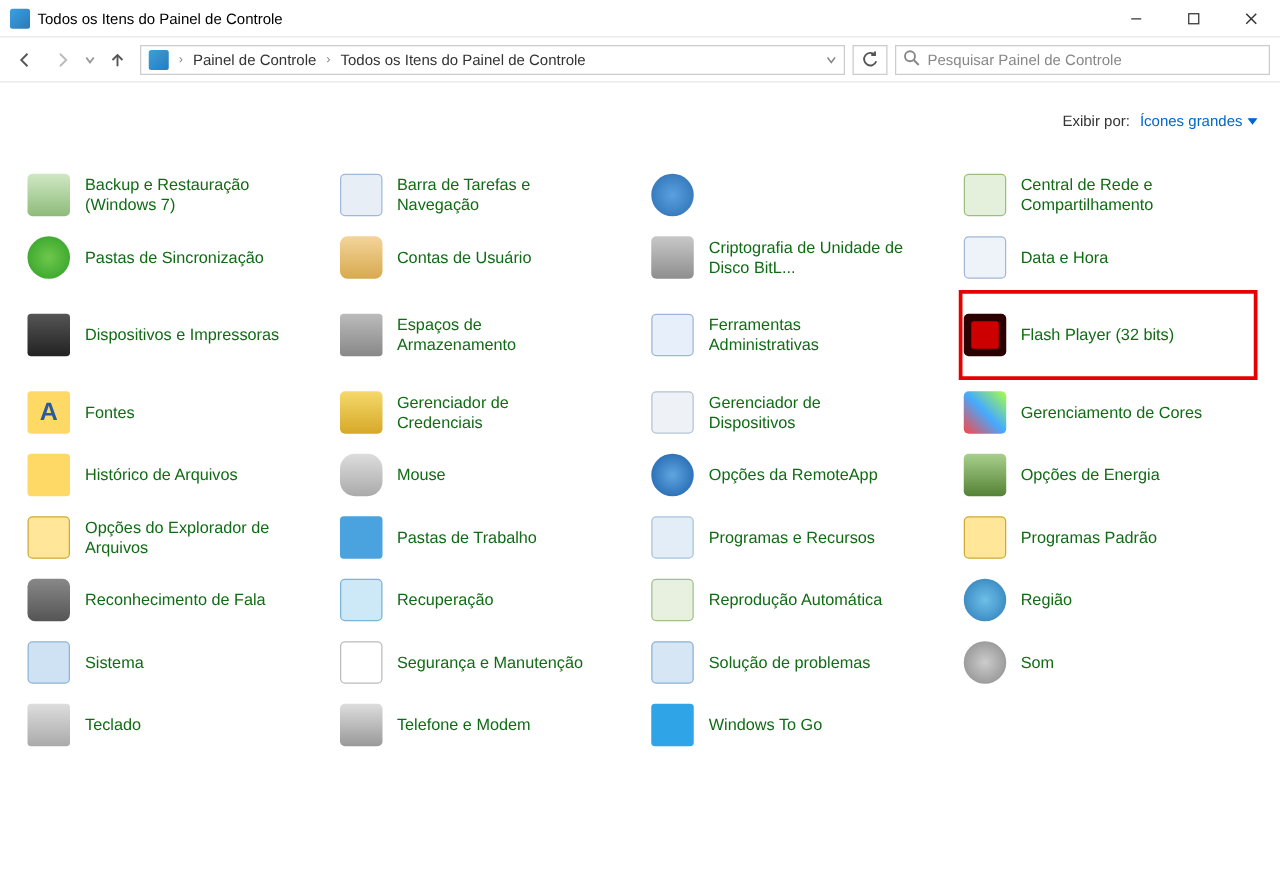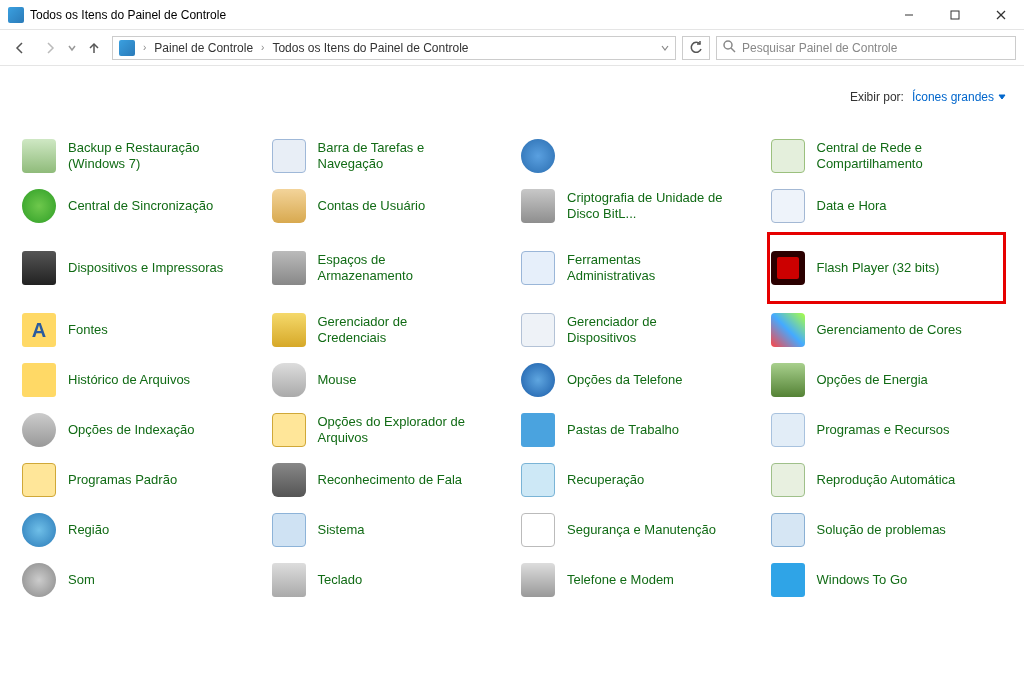--- a/index.html
+++ b/index.html
@@ -250,21 +250,21 @@
       </div>
       <div class="item">
         <div class="icon-box ic-access"></div>
       </div>
       <div class="item">
         <div class="icon-box ic-network"></div>
         <div class="item-label">Central de Rede e Compartilhamento</div>
       </div>
       <div class="item">
         <div class="icon-box ic-sync"></div>
-        <div class="item-label">Central de Sincronização</div>
+        <div class="item-label">Pastas de Sincronização</div>
       </div>
       <div class="item">
         <div class="icon-box ic-users"></div>
         <div class="item-label">Contas de Usuário</div>
       </div>
       <div class="item">
         <div class="icon-box ic-bitlocker"></div>
         <div class="item-label">Criptografia de Unidade de Disco BitL...</div>
       </div>
       <div class="item">
@@ -306,31 +306,27 @@
       <div class="item">
         <div class="icon-box ic-history"></div>
         <div class="item-label">Histórico de Arquivos</div>
       </div>
       <div class="item">
         <div class="icon-box ic-mouse"></div>
         <div class="item-label">Mouse</div>
       </div>
       <div class="item">
         <div class="icon-box ic-internet"></div>
-        <div class="item-label">Opções da Telefone</div>
+        <div class="item-label">Opções da RemoteApp</div>
       </div>
       <div class="item">
         <div class="icon-box ic-power"></div>
         <div class="item-label">Opções de Energia</div>
       </div>
       <div class="item">
-        <div class="icon-box ic-index"></div>
-        <div class="item-label">Opções de Indexação</div>
-      </div>
-      <div class="item">
         <div class="icon-box ic-explorer"></div>
         <div class="item-label">Opções do Explorador de Arquivos</div>
       </div>
       <div class="item">
         <div class="icon-box ic-workfolders"></div>
         <div class="item-label">Pastas de Trabalho</div>
       </div>
       <div class="item">
         <div class="icon-box ic-programs"></div>
         <div class="item-label">Programas e Recursos</div>

